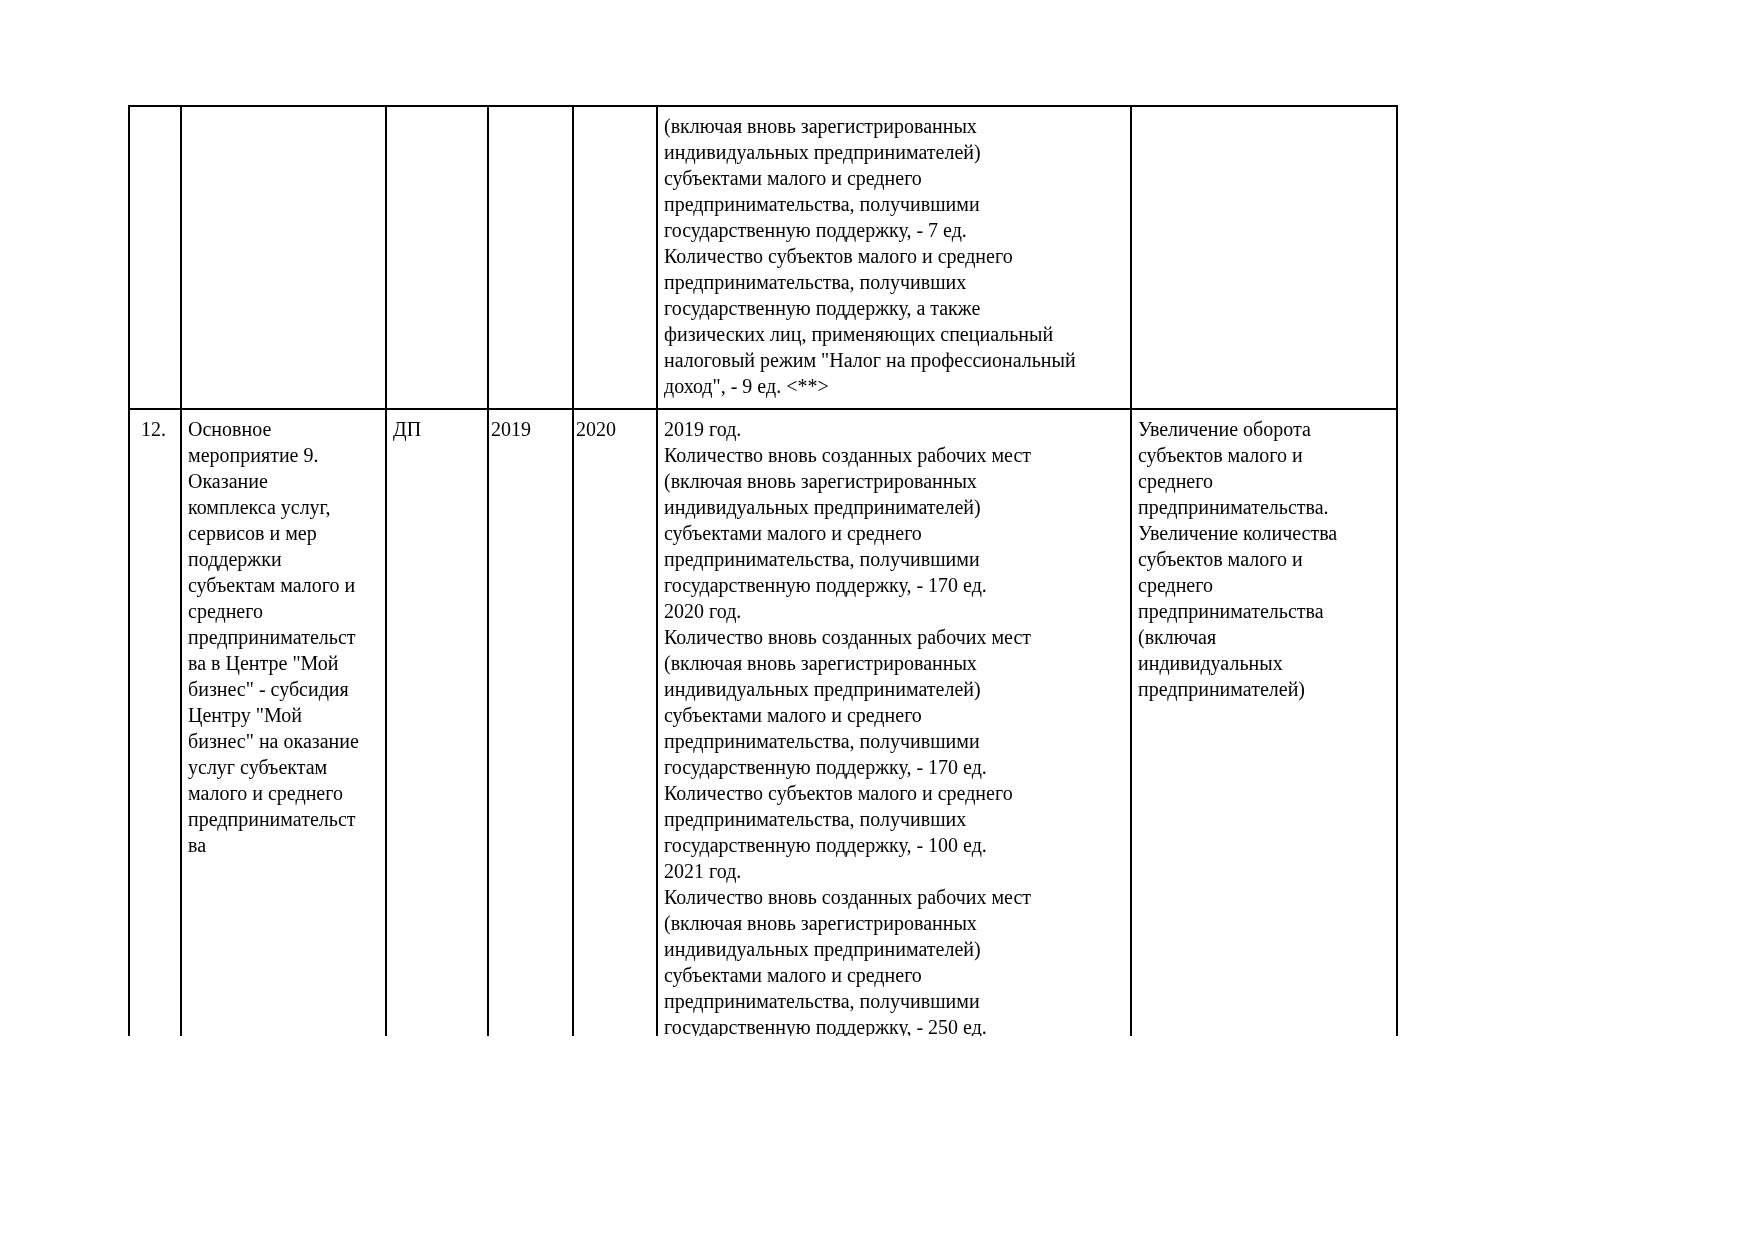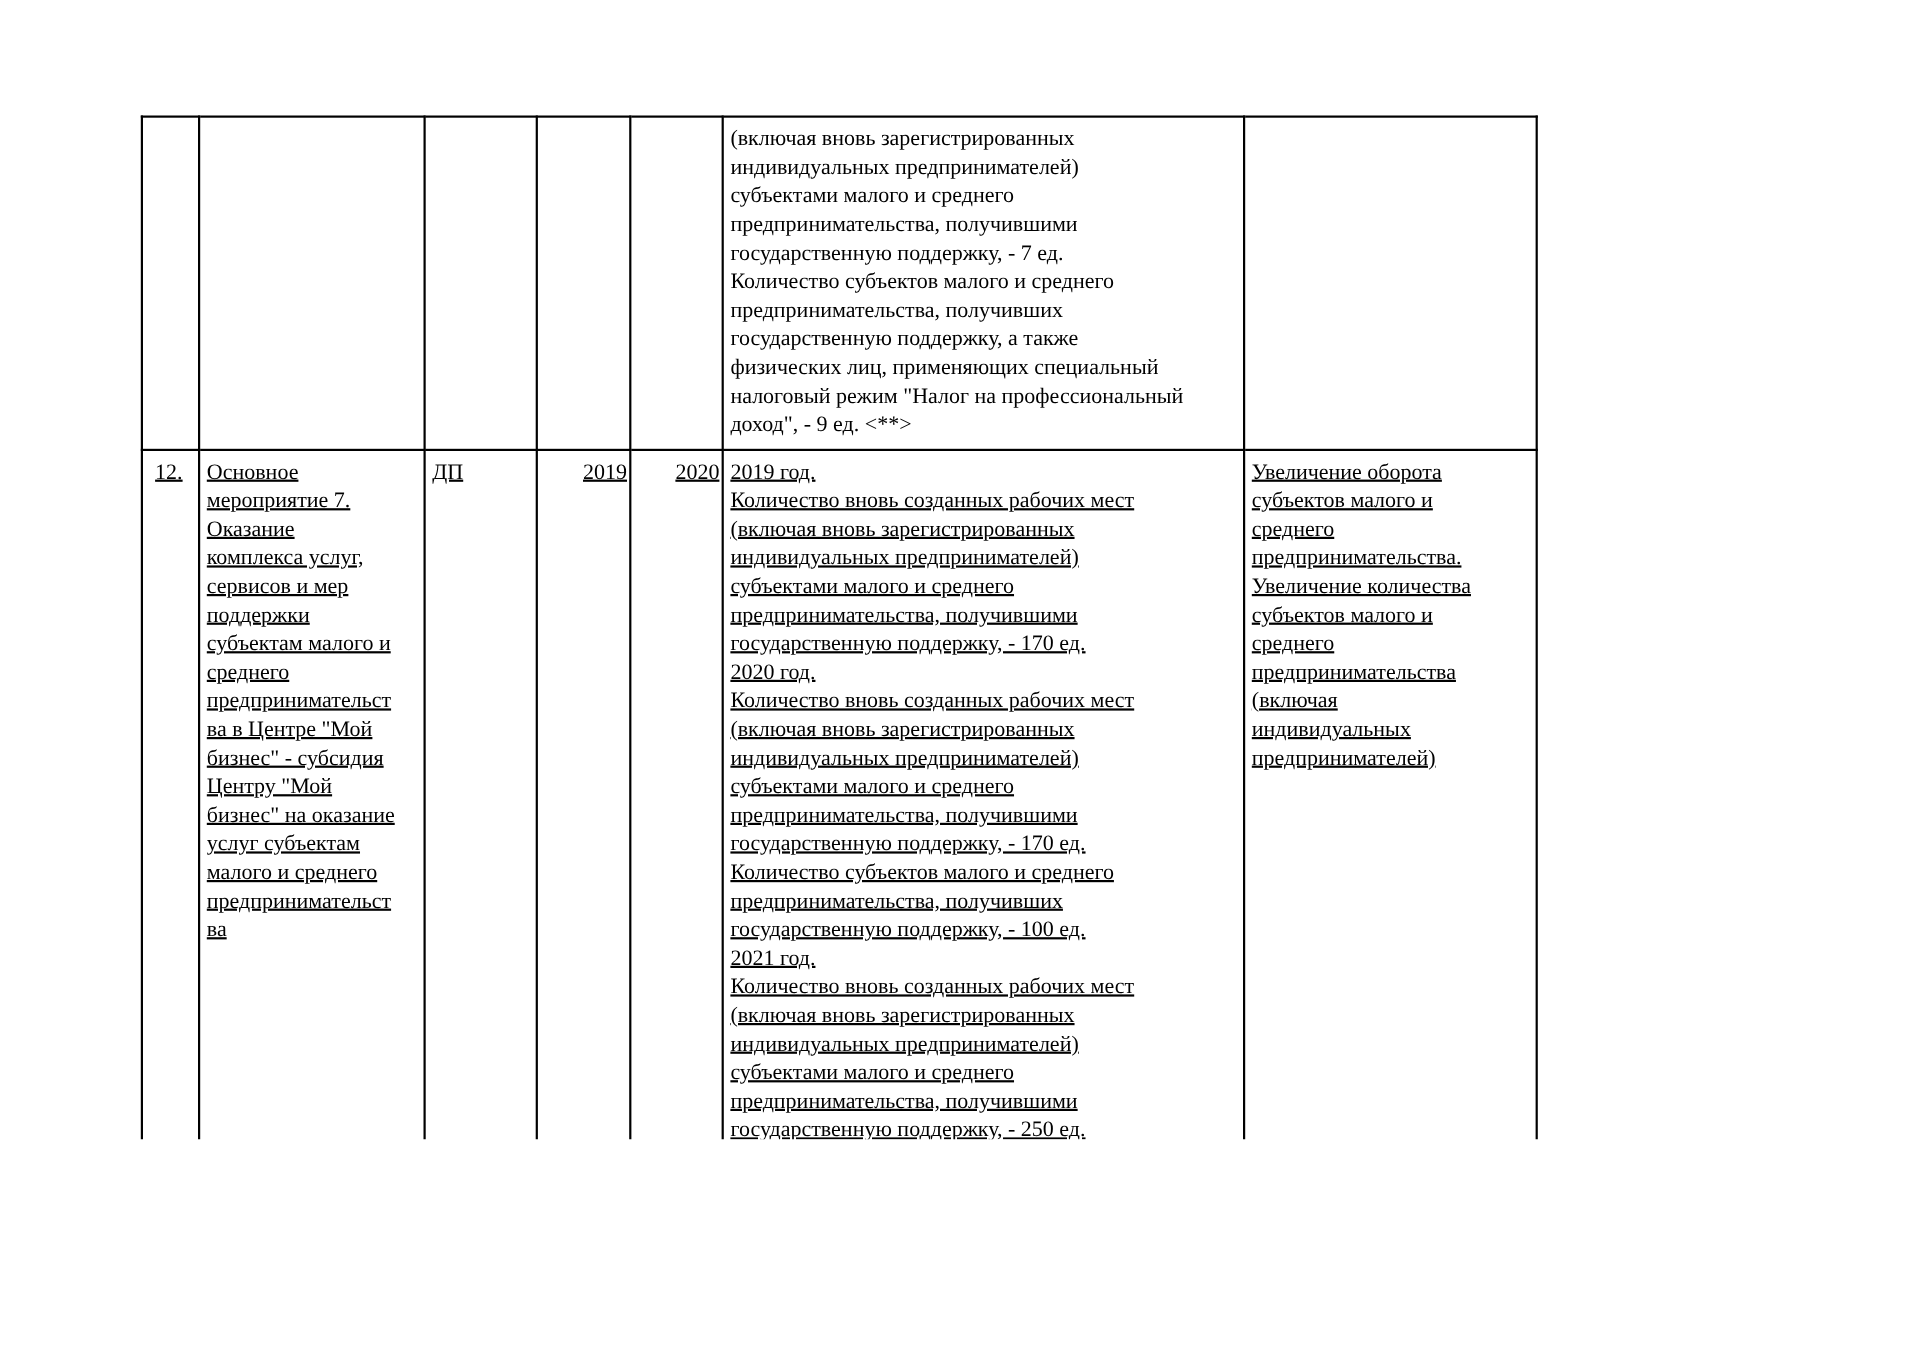--- a/index.html
+++ b/index.html
@@ -31,25 +31,25 @@
     padding: 6px 2px 6px 6px;
     white-space: pre-wrap;
     overflow-wrap: break-word;
     color: #000000;
   }
   table.program-table td.num-cell {
     padding-left: 11px;
     padding-right: 2px;
   }
   table.program-table td.center-cell {
-    text-align: right;
+    text-align: left;
     padding-left: 2px;
   }
   tr.row-continuation { height: 303px; }
-  tr.row-main { height: 637px; text-decoration: underline; }
+  tr.row-main { height: 637px; }
 </style>
 </head>
 <body>
 
 <div class="page">
 
   <table class="program-table">
     <colgroup>
       <col style="width:52px">
       <col style="width:205px">
@@ -77,21 +77,21 @@
 государственную поддержку, а также
 физических лиц, применяющих специальный
 налоговый режим "Налог на профессиональный
 доход", - 9 ед. &lt;**&gt;</td>
       <td></td>
     </tr>
 
     <tr class="row-main">
       <td class="num-cell">12.</td>
       <td>Основное
-мероприятие 7.
+мероприятие 9.
 Оказание
 комплекса услуг,
 сервисов и мер
 поддержки
 субъектам малого и
 среднего
 предпринимательст
 ва в Центре "Мой
 бизнес" - субсидия
 Центру "Мой

